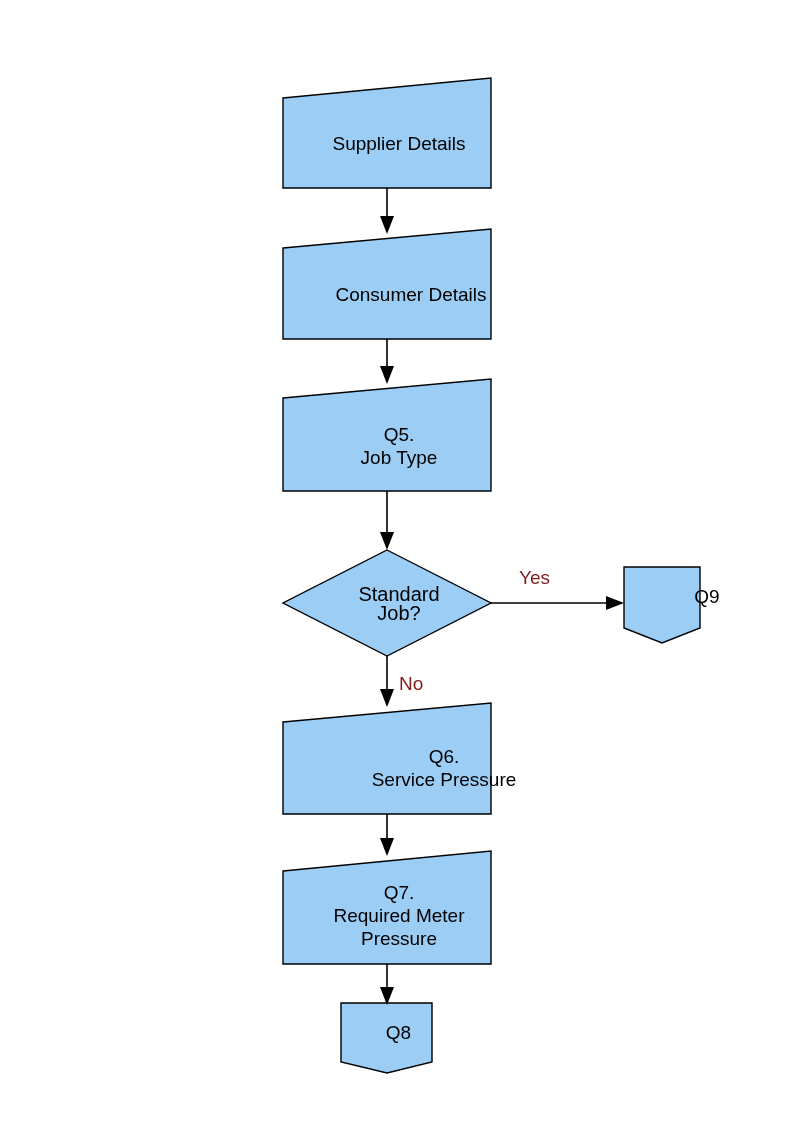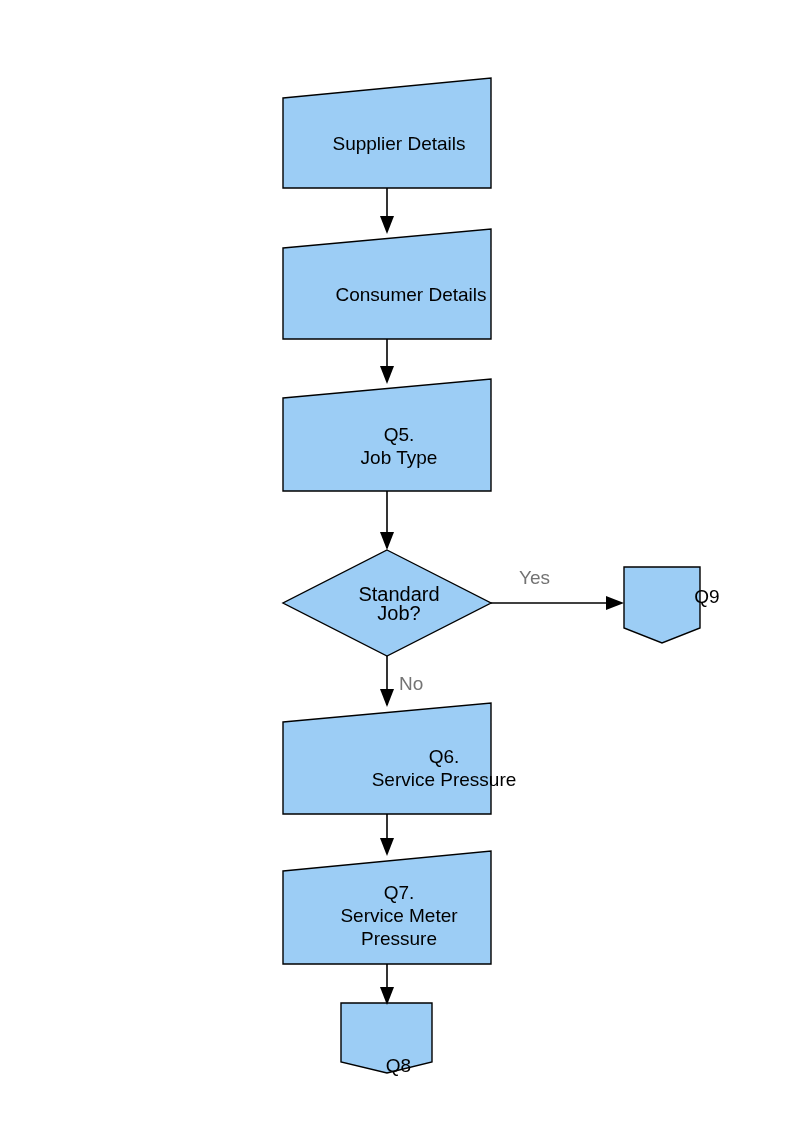--- a/index.html
+++ b/index.html
@@ -52,21 +52,21 @@
     white-space: pre-line;
     pointer-events: none;
     padding-left: 12px;
   }
   .node-text.small {
     font-size: 20px;
     line-height: 19px;
   }
   .edge-label {
     position: absolute;
-    color: #737373;
+    color: #7f1d1d;
     font-family: "Liberation Sans", sans-serif;
     font-size: 19px;
     line-height: 22px;
     white-space: nowrap;
   }
 </style>
 </head>
 <body>
 
 <div id="flow-root">
@@ -121,22 +121,22 @@
 
   <div class="node-text small" style="left:300px; top:585px; width:174px;">Standard
 Job?</div>
 
   <div class="node-text" style="left:624px; top:585px; width:76px;margin-left:33px;">Q9</div>
 
   <div class="node-text" style="left:283px; top:745px; width:208px;margin-left:45px;">Q6.
 Service Pressure</div>
 
   <div class="node-text" style="left:283px; top:881px; width:208px;">Q7.
-Service Meter
+Required Meter
 Pressure</div>
 
-  <div class="node-text" style="left:341px; top:1021px; width:91px;margin-top:33px;">Q8</div>
+  <div class="node-text" style="left:341px; top:1021px; width:91px;">Q8</div>
 
   <div class="edge-label" style="left:519px; top:567px;">Yes</div>
 
   <div class="edge-label" style="left:399px; top:663px;margin-top:10px;">No</div>
 
 </div>
 
 </body></html>

